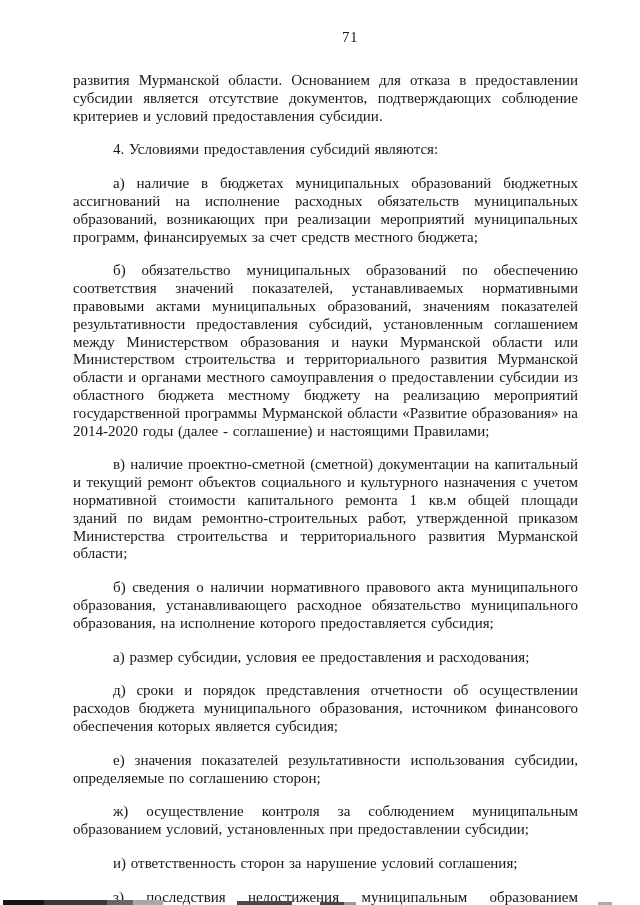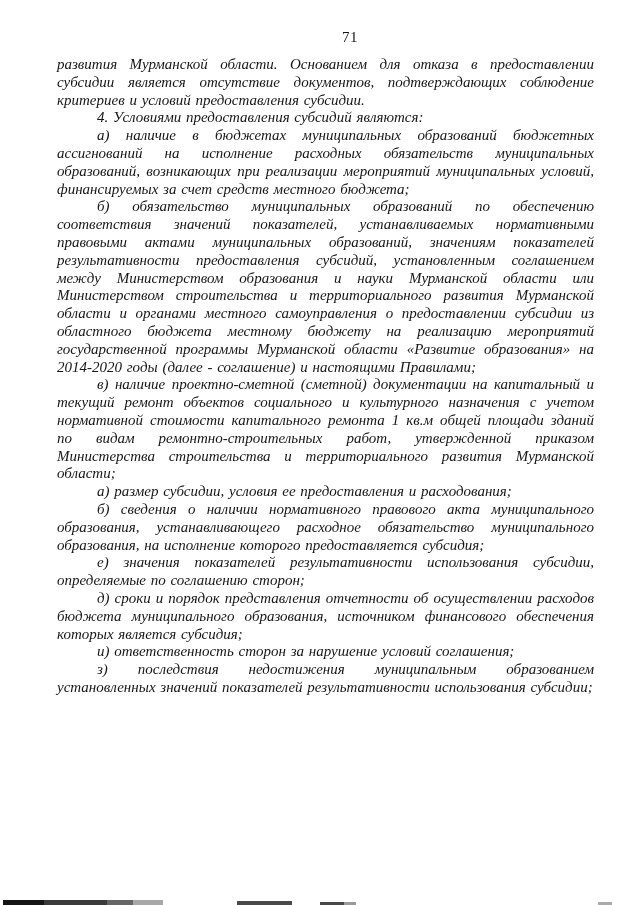--- a/index.html
+++ b/index.html
@@ -33,24 +33,23 @@
     top: 56px;
     left: 57px;
     width: 537px;
     font-size: 15px;
     line-height: 17.8px;
     color: #161616;
     text-align: justify;
     word-spacing: 1px;
   }
   .body-text p {
-    margin: 0;
+    margin: 16px;
     padding: 0;
     text-indent: 40px;
-    font-style: italic;
   }
   .body-text p:first-child {
     text-indent: 0;        
   }
   .scan-marks {
     position: absolute;
     inset: 0;
     pointer-events: none;
   }
   .scan-marks .mark {
@@ -60,27 +59,28 @@
 </head>
 <body style="background: rgb(255, 255, 255);">
 
 <div class="page">
 
   <div class="page-number">71</div>
 
   <div class="body-text">
     <p>развития Мурманской области. Основанием для отказа в предоставлении субсидии является отсутствие документов, подтверждающих соблюдение критериев и условий предоставления субсидии.</p>
     <p>4. Условиями предоставления субсидий являются:</p>
-    <p>а) наличие в бюджетах муниципальных образований бюджетных ассигнований на исполнение расходных обязательств муниципальных образований, возникающих при реализации мероприятий муниципальных условий, финансируемых за счет средств местного бюджета;</p>
+    <p>а) наличие в бюджетах муниципальных образований бюджетных ассигнований на исполнение расходных обязательств муниципальных образований, возникающих при реализации мероприятий муниципальных программ, финансируемых за счет средств местного бюджета;</p>
     <p>б) обязательство муниципальных образований по обеспечению соответствия значений показателей, устанавливаемых нормативными правовыми актами муниципальных образований, значениям показателей результативности предоставления субсидий, установленным соглашением между Министерством образования и науки Мурманской области или Министерством строительства и территориального развития Мурманской области и органами местного самоуправления о предоставлении субсидии из областного бюджета местному бюджету на реализацию мероприятий государственной программы Мурманской области «Развитие образования» на 2014-2020 годы (далее - соглашение) и настоящими Правилами;</p>
     <p>в) наличие проектно-сметной (сметной) документации на капитальный и текущий ремонт объектов социального и культурного назначения с учетом нормативной стоимости капитального ремонта 1 кв.м общей площади зданий по видам ремонтно-строительных работ, утвержденной приказом Министерства строительства и территориального развития Мурманской области;</p>
+    <p>б) сведения о наличии нормативного правового акта муниципального образования, устанавливающего расходное обязательство муниципального образования, на исполнение которого предоставляется субсидия;</p>
     <p>а) размер субсидии, условия ее предоставления и расходования;</p>
-    <p>б) сведения о наличии нормативного правового акта муниципального образования, устанавливающего расходное обязательство муниципального образования, на исполнение которого предоставляется субсидия;</p>
+    <p>д) сроки и порядок представления отчетности об осуществлении расходов бюджета муниципального образования, источником финансового обеспечения которых является субсидия;</p>
     <p>е) значения показателей результативности использования субсидии, определяемые по соглашению сторон;</p>
-    <p>д) сроки и порядок представления отчетности об осуществлении расходов бюджета муниципального образования, источником финансового обеспечения которых является субсидия;</p>
+    <p>ж) осуществление контроля за соблюдением муниципальным образованием условий, установленных при предоставлении субсидии;</p>
     <p>и) ответственность сторон за нарушение условий соглашения;</p>
     <p>з) последствия недостижения муниципальным образованием установленных значений показателей результативности использования субсидии;</p>
   </div>
 
   <div class="scan-marks" id="scan-marks">
       <div class="mark" style="left: 3px; top: 900px; width: 41px; height: 5px; background: rgb(21, 21, 21);"></div>
       <div class="mark" style="left: 44px; top: 900px; width: 63px; height: 5px; background: rgb(58, 58, 58);"></div>
       <div class="mark" style="left: 107px; top: 900px; width: 26px; height: 5px; background: rgb(102, 102, 102);"></div>
       <div class="mark" style="left: 133px; top: 900px; width: 30px; height: 5px; background: rgb(168, 168, 168);"></div>
       <div class="mark" style="left: 237px; top: 901px; width: 55px; height: 4px; background: rgb(74, 74, 74);"></div>

